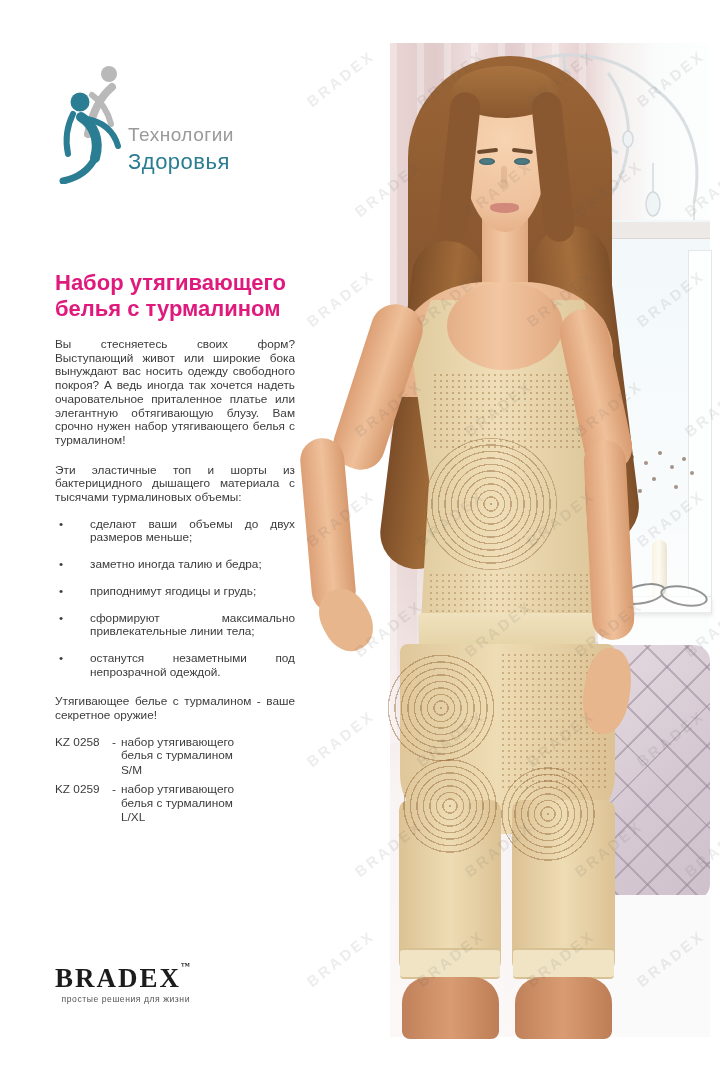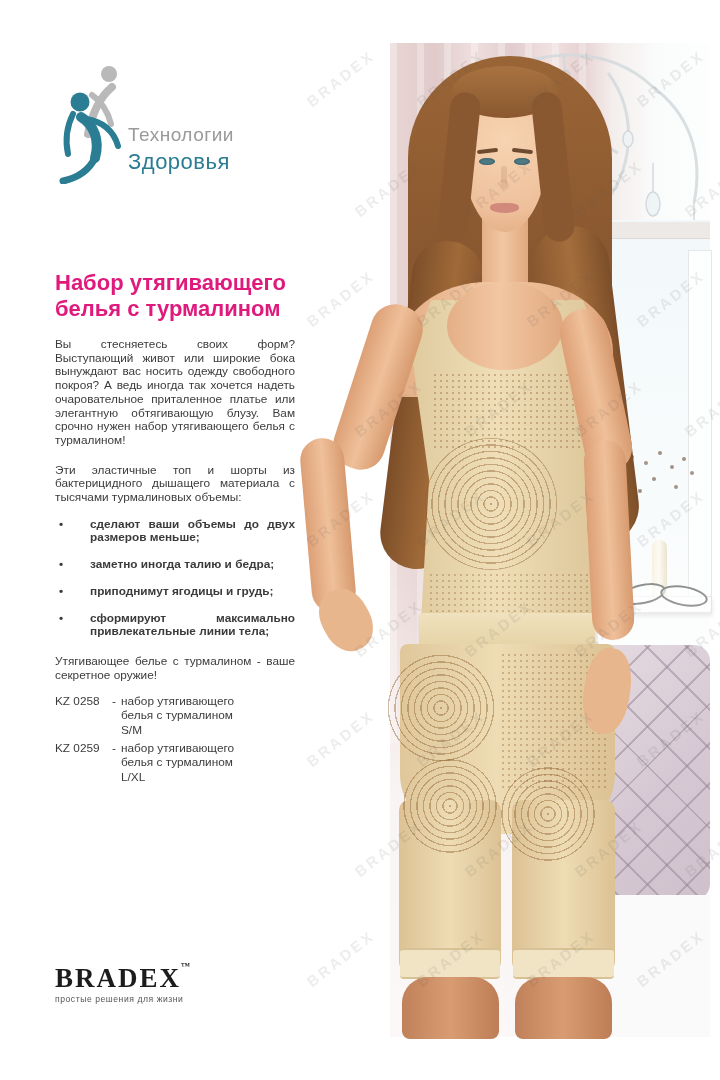--- a/index.html
+++ b/index.html
@@ -10,35 +10,35 @@
   
   .logo-icon{position:absolute;left:50px;top:62px;width:80px;height:122px;}
   .logo-text{position:absolute;left:128px;top:104px;line-height:1;margin-top:21px;}
   .logo-line1{font-size:19px;color:#9a9a9a;letter-spacing:.5px;}
   .logo-line2{font-size:22px;color:#2a7d92;letter-spacing:.5px;margin-top:7px;}
 
   
   .copy{position:absolute;left:55px;top:270px;width:240px;font-size:11.8px;line-height:13.7px;}
   .headline{font-size:22px;line-height:26px;font-weight:bold;color:#e01a7d;margin:0 0 15px 0;width:232px;}
   .copy p{margin:16px 0 13px 0;text-align:justify;}
-  .copy ul{list-style:none;margin:4px 0 8px 0;padding:0;font-weight:bold;}
+  .copy ul{list-style:none;margin:4px 0 8px 0;padding:0;}
   .copy li{position:relative;padding-left:35px;margin-bottom:13px;text-align:justify;}
   .copy li::before{content:"\2022";position:absolute;left:4px;top:0;}
   .products{}
   .product{display:flex;margin-bottom:5px;}
   .pcode{width:52px;white-space:nowrap;}
   .pdash{width:14px;text-align:center;}
   .pcol{width:130px;}
   .psize{margin-top:1px;}
 
   
   .brand{position:absolute;left:55px;top:962px;}
   .brand-name{font-family:"Liberation Serif", serif;font-weight:bold;font-size:27px;color:#1c1c1c;letter-spacing:2px;line-height:1;}
   .brand-name sup{font-size:9px;letter-spacing:0;vertical-align:18px;}
-  .brand-tagline{font-size:8.6px;color:#555;letter-spacing:.55px;margin-top:2px;}
+  .brand-tagline{font-size:8.6px;color:#555;letter-spacing:.55px;margin-top:2px;text-align:right;}
 
   
   .photo{position:absolute;inset:0;}
   .scene{position:absolute;left:390px;top:43px;width:320px;height:994px;
      background:linear-gradient(90deg,#e9d6d4 0%,#e0caca 14%,#efdfde 26%,#e2cccd 38%,#f0e2e0 50%,#e7d2d2 60%,#f4efed 70%,#fafcfc 84%,#fdfefe 100%);}
   .scene-stripes{position:absolute;left:390px;top:43px;width:200px;height:700px;
      background:repeating-linear-gradient(90deg,rgba(255,255,255,.30) 0 7px,rgba(0,0,0,0) 7px 27px);}
   .scene-fade{position:absolute;left:390px;top:500px;width:320px;height:537px;
      background:linear-gradient(180deg,rgba(255,255,255,0) 0%,rgba(255,255,255,.75) 55%,rgba(253,252,251,.9) 100%);}
   .window{position:absolute;left:598px;top:220px;width:112px;height:720px;
@@ -253,20 +253,21 @@
 
   <div class="copy">
     <h1 class="headline">Набор утягивающего белья с турмалином</h1>
     <p>Вы стесняетесь своих форм? Выступающий живот или широкие бока вынуждают вас носить одежду свободного покроя? А ведь иногда так хочется надеть очаровательное приталенное платье или элегантную обтягивающую блузу. Вам срочно нужен набор утягивающего белья с турмалином!</p>
     <p>Эти эластичные топ и шорты из бактерицидного дышащего материала с тысячами турмалиновых объемы:</p>
     <ul>
       <li>сделают ваши объемы до двух размеров меньше;</li>
       <li>заметно иногда талию и бедра;</li>
       <li>приподнимут ягодицы и грудь;</li>
       <li>сформируют максимально привлекательные линии тела;</li>
+      <li>останутся незаметными под непрозрачной одеждой.</li>
     </ul>
     <p>Утягивающее белье с турмалином - ваше секретное оружие!</p>
 
     <div class="products">
       <div class="product">
         <span class="pcode">KZ 0258</span>
         <span class="pdash">-</span>
         <span class="pcol">
           <span>набор утягивающего белья с турмалином</span>
           <div class="psize">S/M</div>

